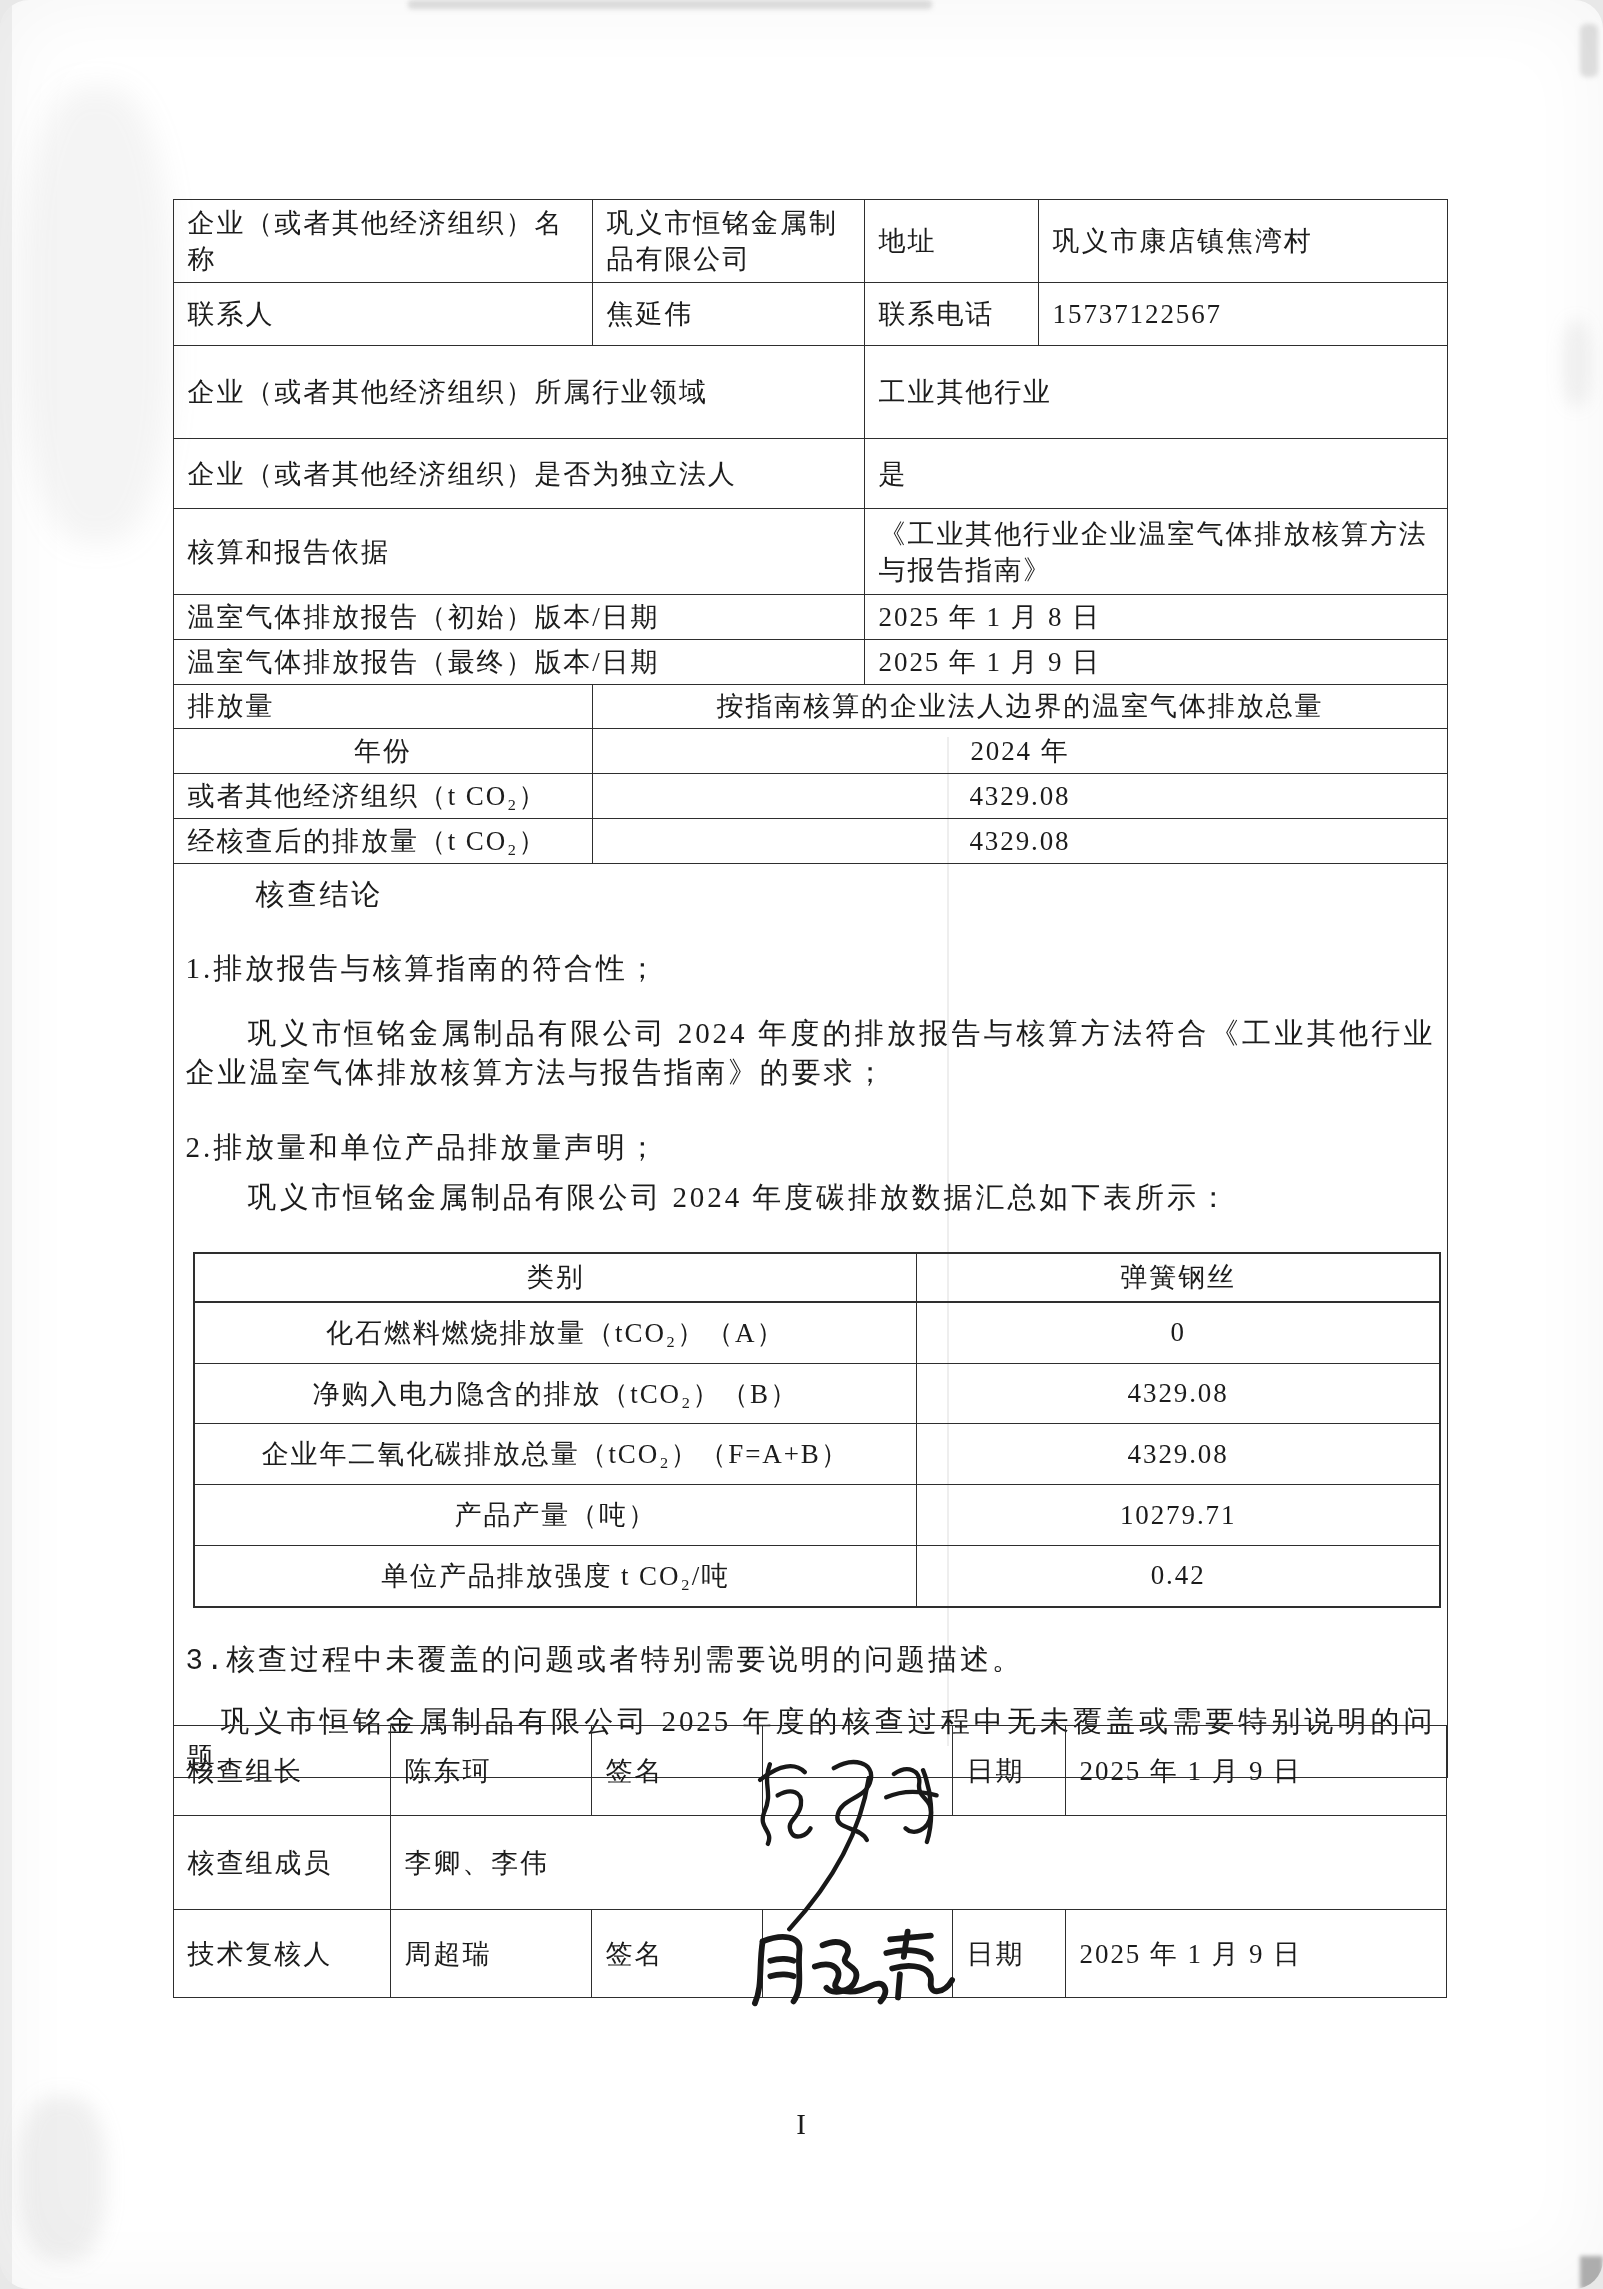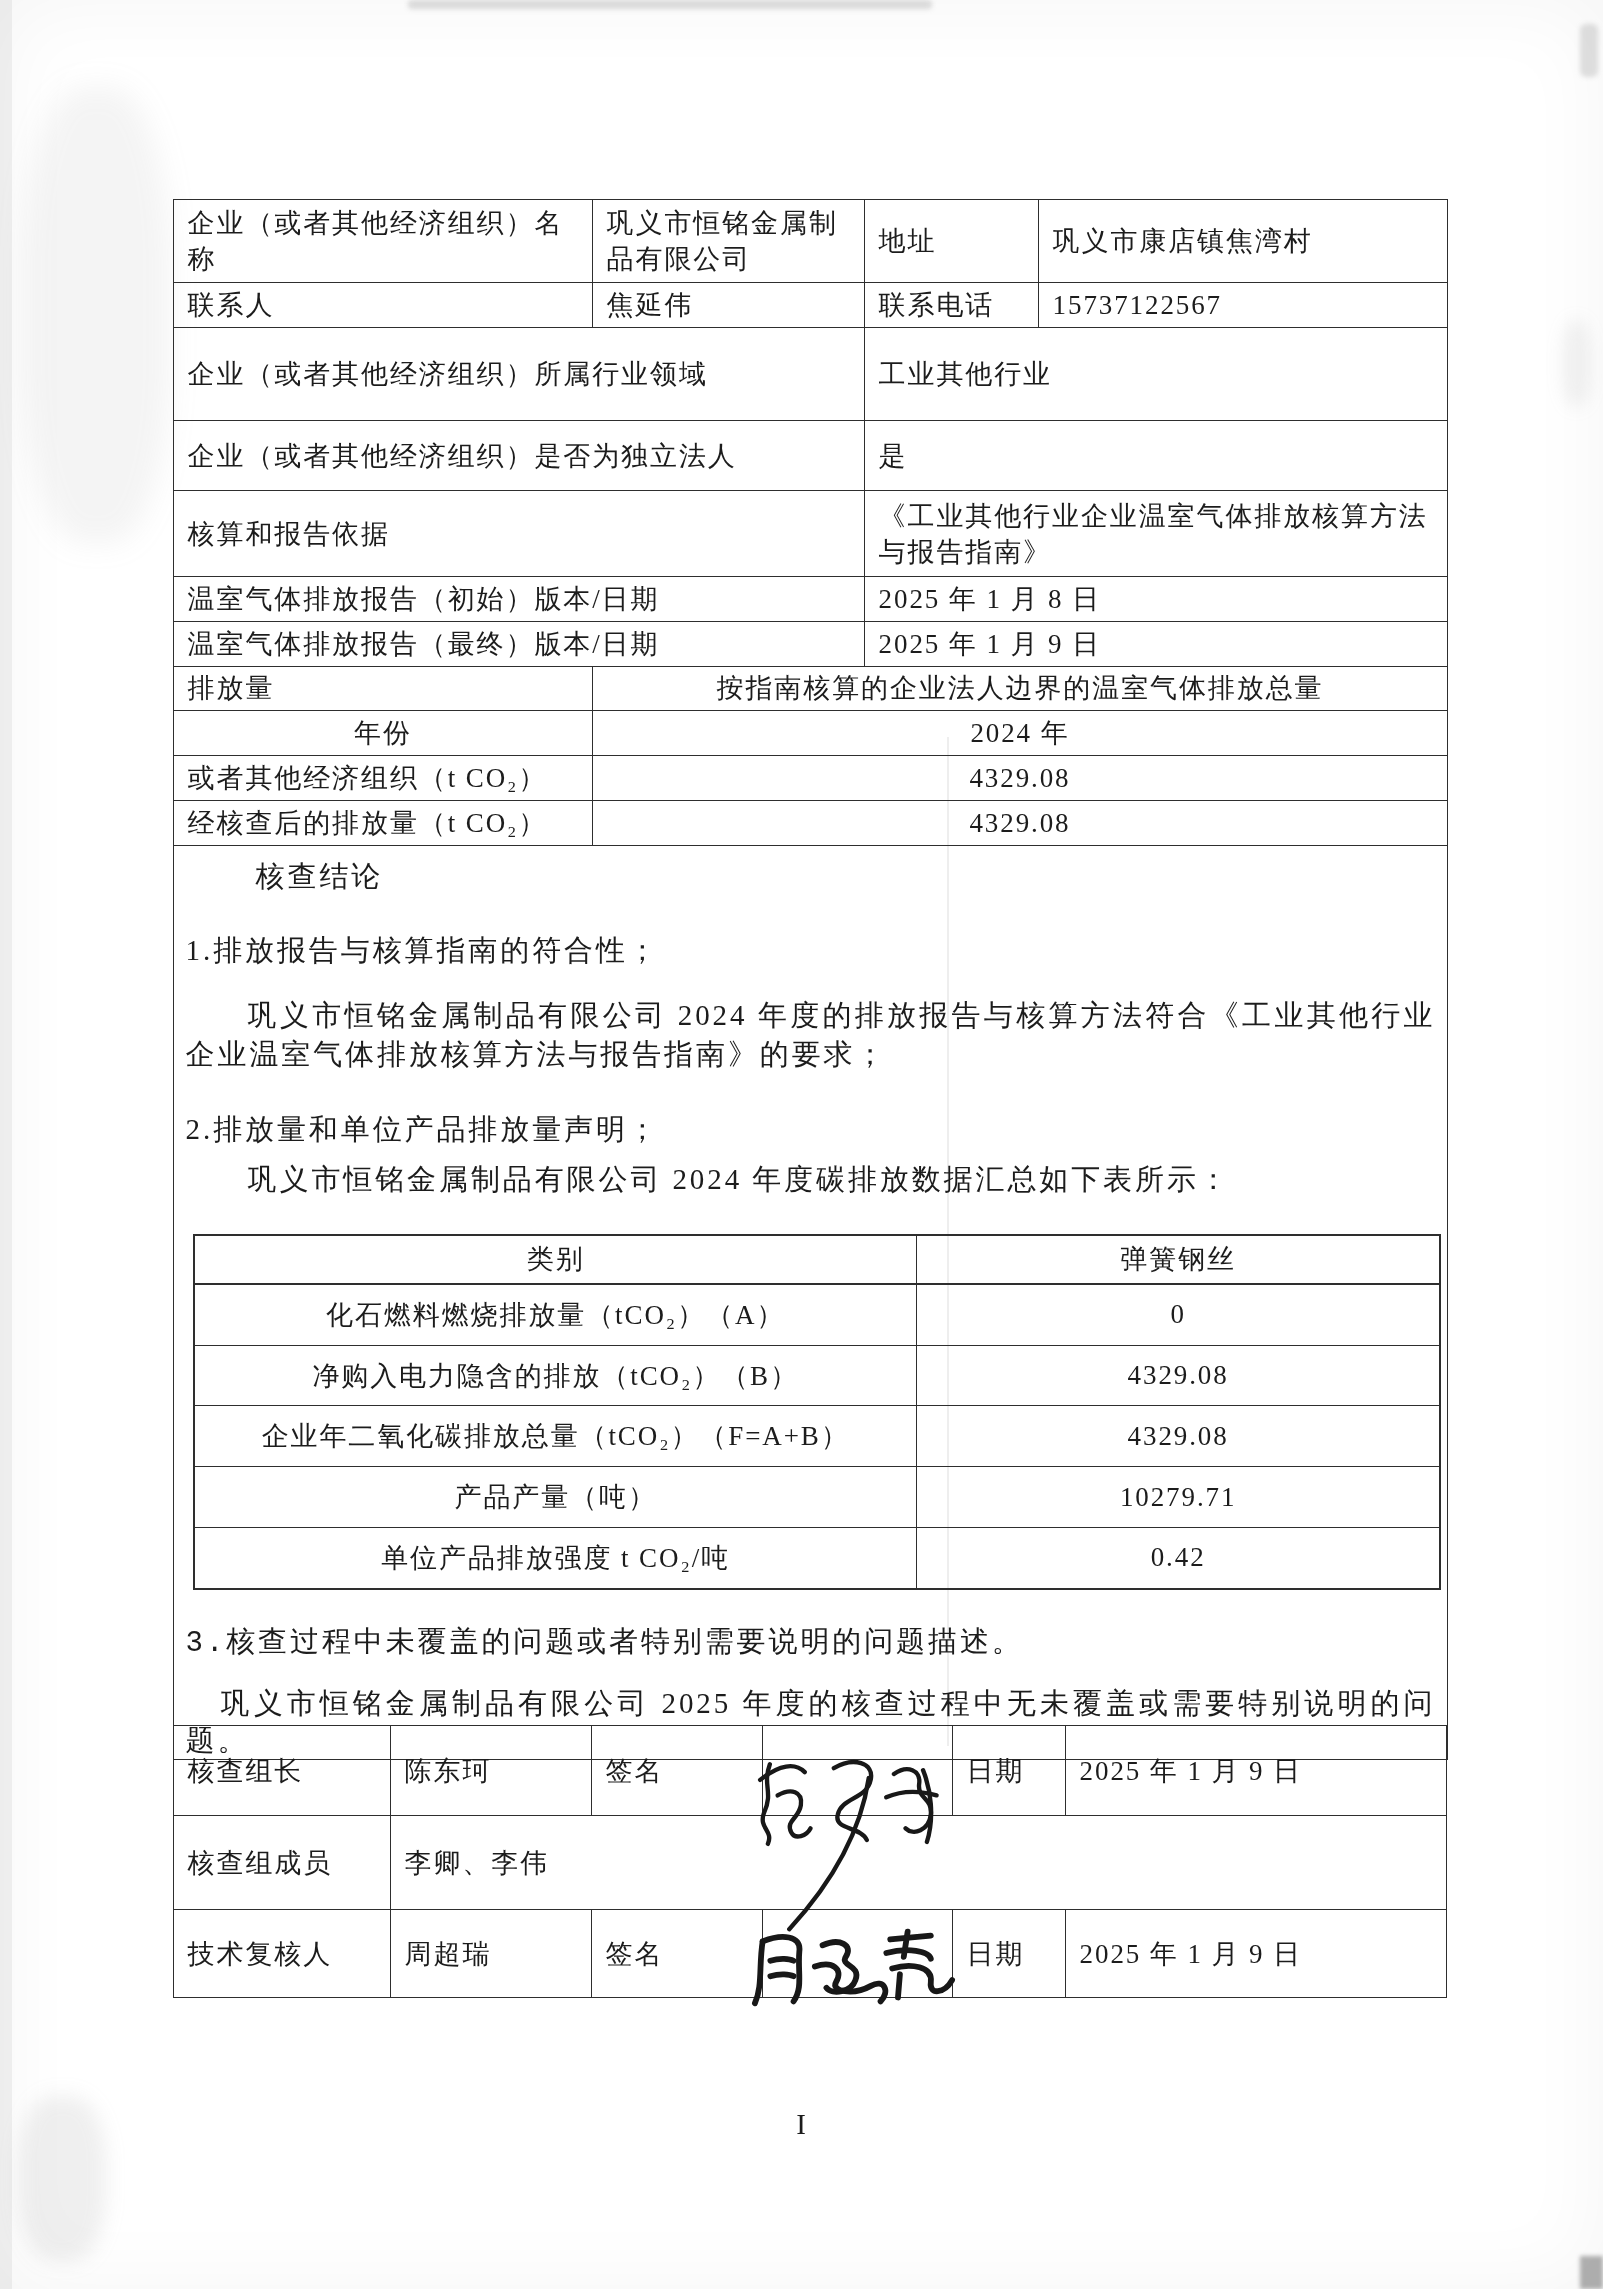--- a/index.html
+++ b/index.html
@@ -5,20 +5,21 @@
   html,body{margin:0;padding:0;background:#e8e8e8;}
   .page{
     position:relative;
     width:1603px;height:2289px;
     margin:0 auto;
     background:#ffffff;
     font-family:"Liberation Serif","DejaVu Serif",serif;
     color:#1c1c1c;
     overflow:hidden;
     box-shadow:inset 0 0 87px rgba(0,0,0,0.045);
+    border-radius:29px;
   }
   table{border-collapse:collapse;table-layout:fixed;}
   td{
     border:1.9px solid #2e2e2e;
     font-size:27px;
     letter-spacing:1.9px;
     padding:3.9px 13.6px;
     vertical-align:middle;
     overflow:hidden;
   }
@@ -81,21 +82,21 @@
         <col style="width:174px">
         <col style="width:409px">
       </colgroup>
     <tbody>
         <tr style="height:83px">
       <td>企业（或者其他经济组织）名称</td>
       <td>巩义市恒铭金属制品有限公司</td>
       <td>地址</td>
       <td>巩义市康店镇焦湾村</td>
     </tr>
-    <tr style="height:45px">
+    <tr style="height:63px">
       <td>联系人</td>
       <td>焦延伟</td>
       <td>联系电话</td>
       <td>15737122567</td>
     </tr>
     <tr style="height:93px">
       <td colspan="2">企业（或者其他经济组织）所属行业领域</td>
       <td colspan="2">工业其他行业</td>
     </tr>
     <tr style="height:70px">

